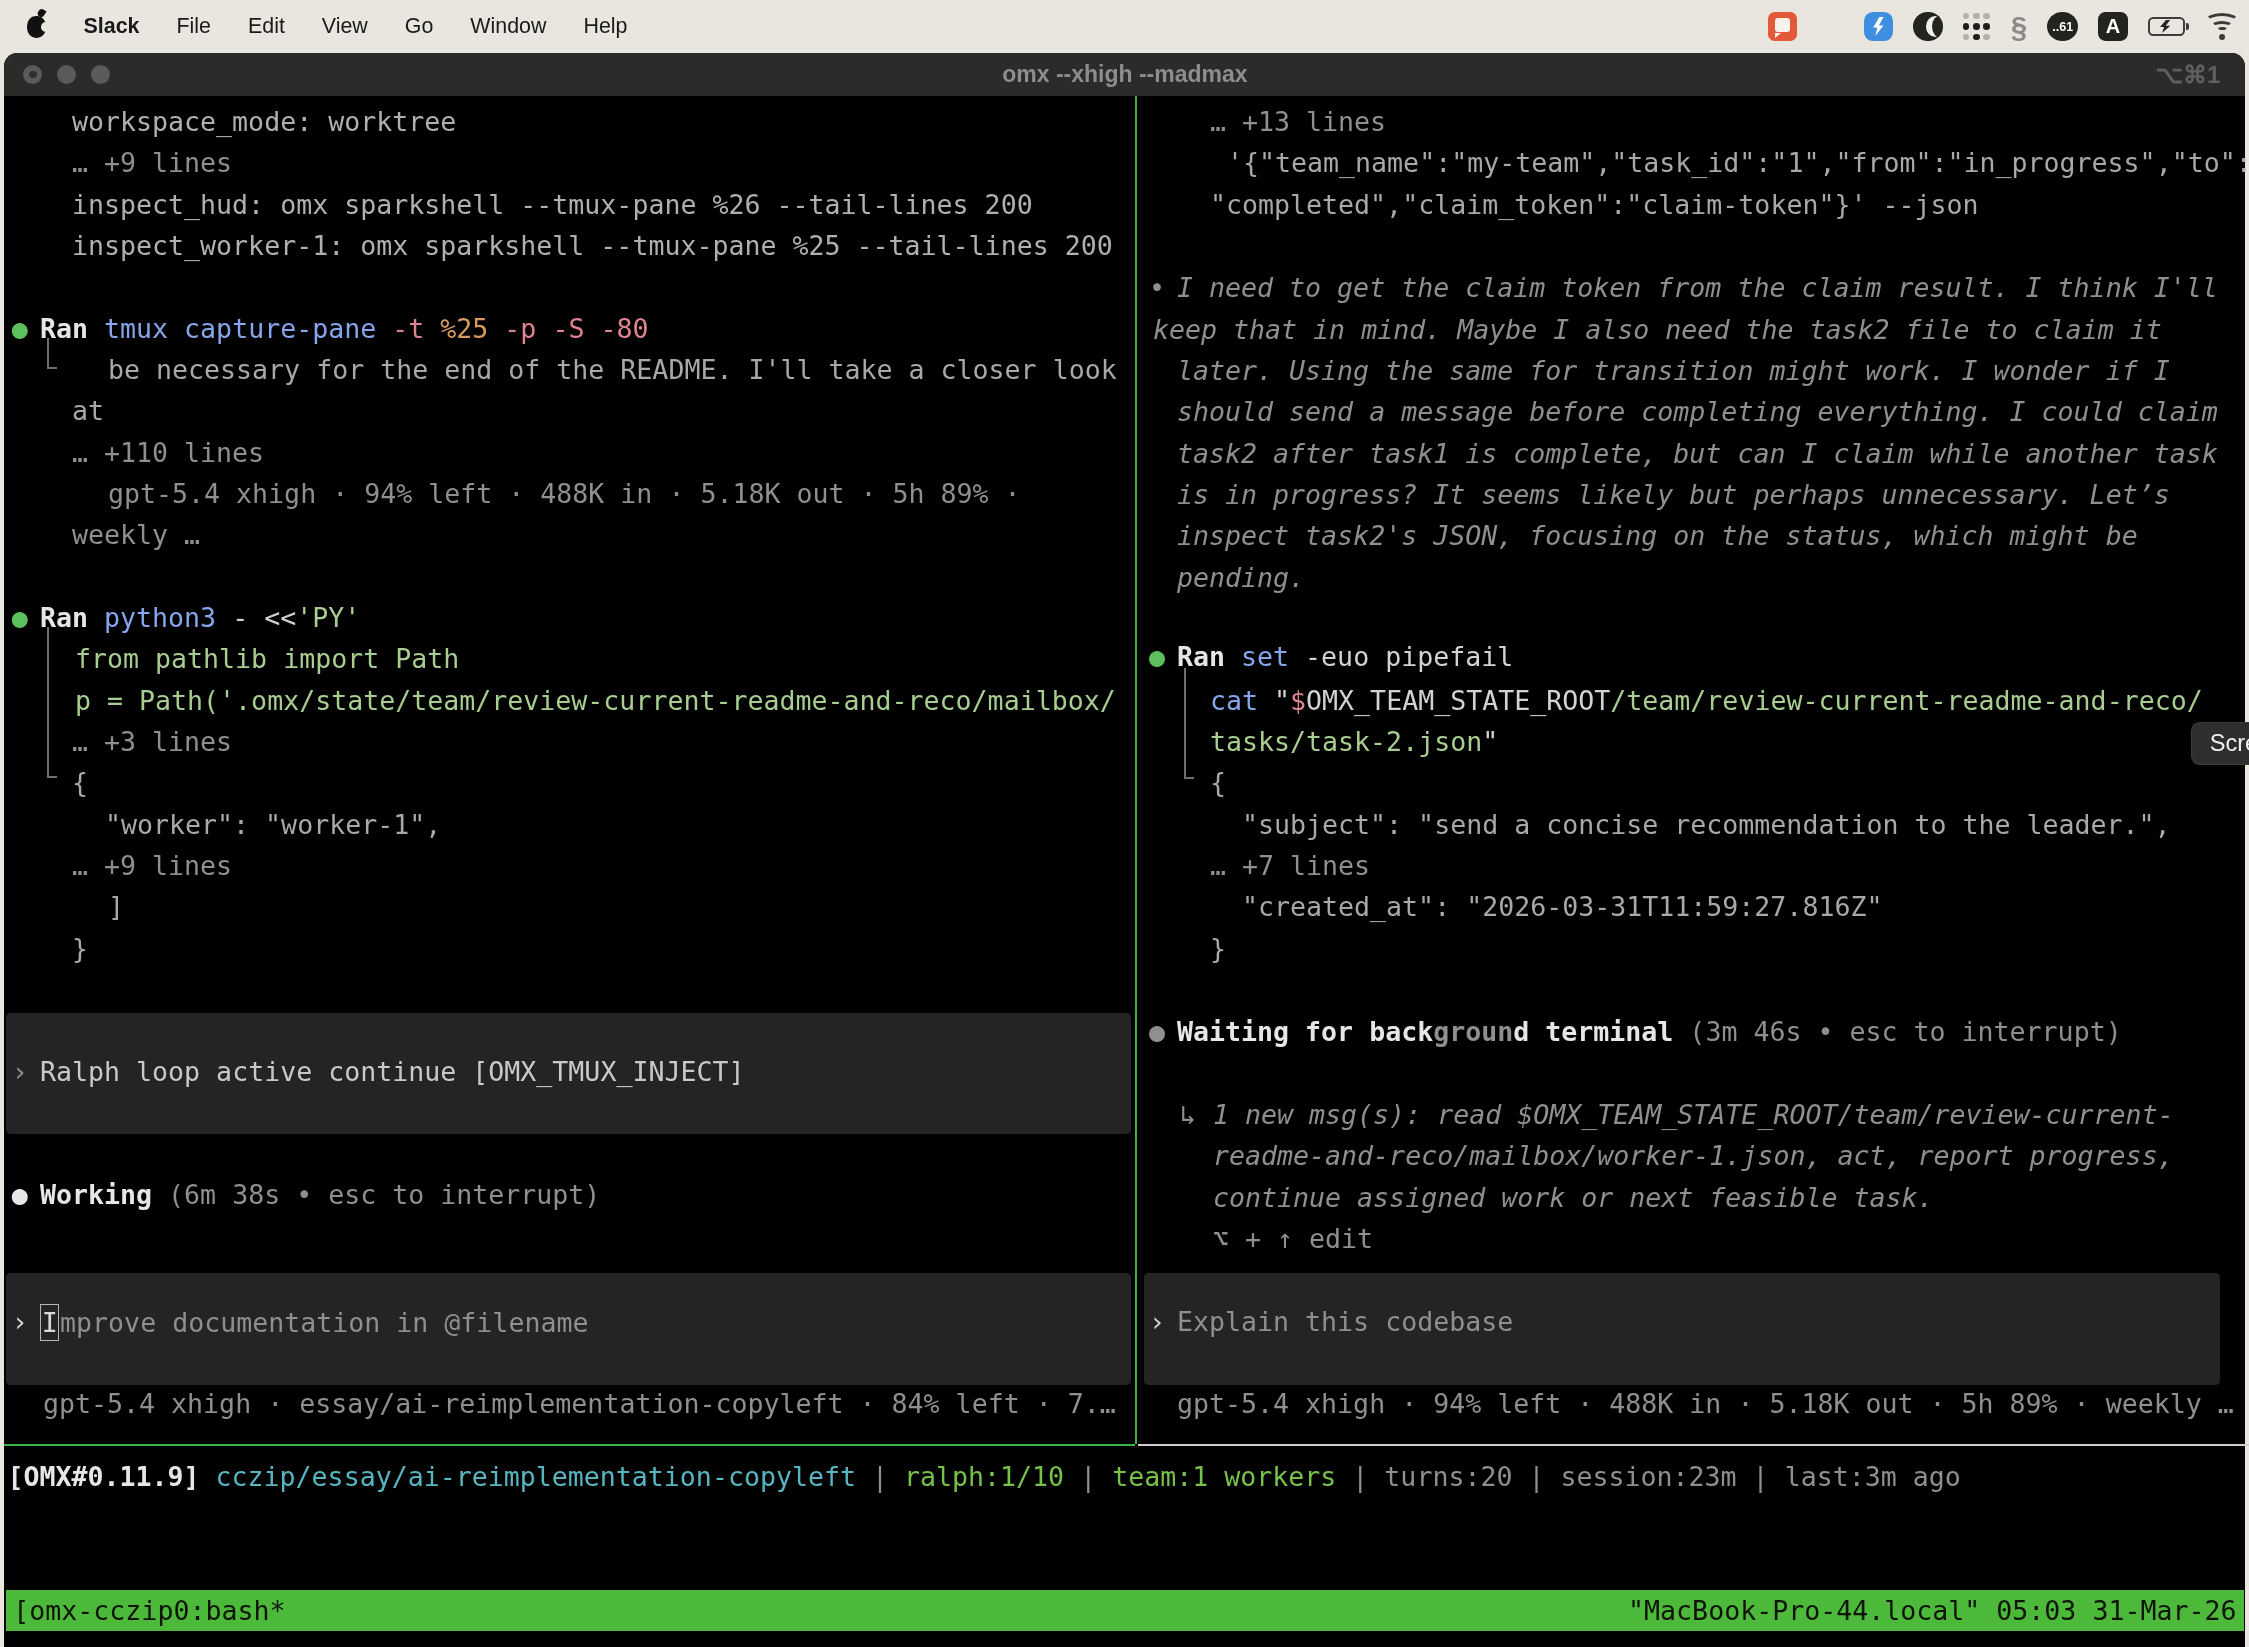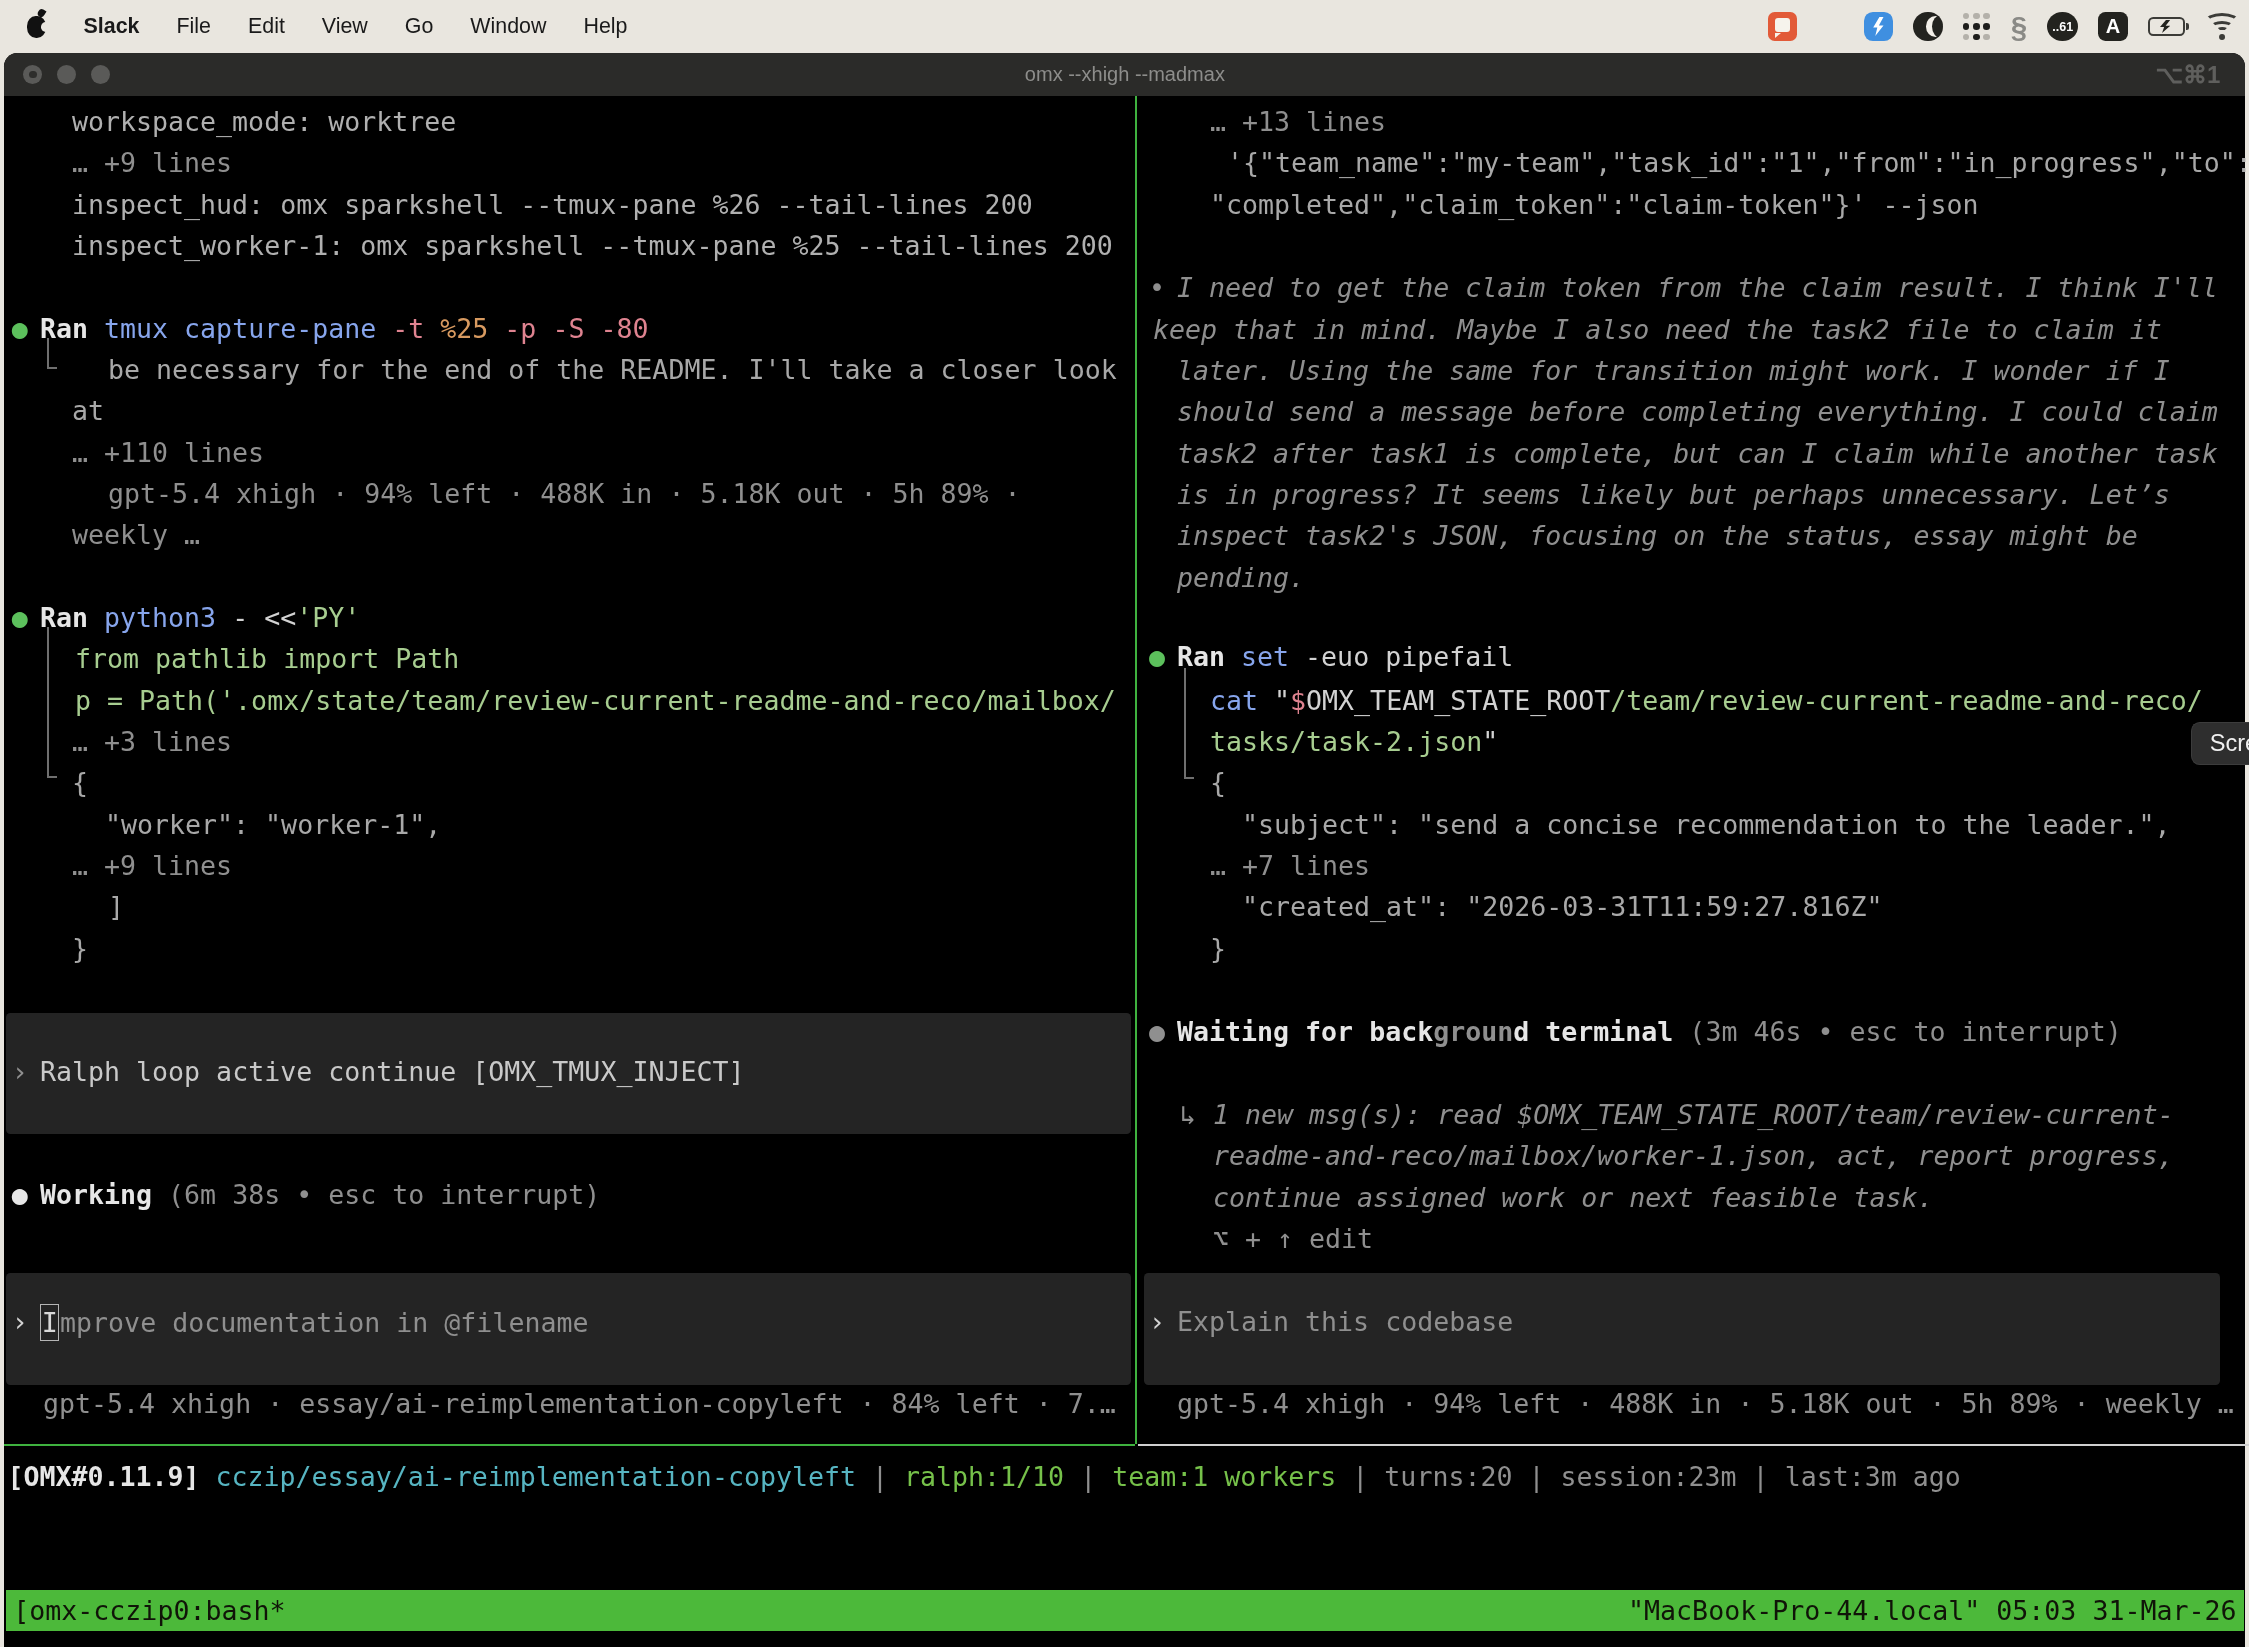--- a/index.html
+++ b/index.html
@@ -78,21 +78,21 @@
   .ic-wifi .w1{width:35px;height:17.7px;top:0;transform:translateX(-50%)}
   .ic-wifi .w2{width:22px;height:11px;top:7.4px;transform:translateX(-50%)}
   .ic-wifi .w3{width:10.3px;height:5.9px;top:14px;transform:translateX(-50%)}
   .ic-wifi .dot{position:absolute;left:50%;top:20.7px;width:5.9px;height:5.9px;background:#3c3c38;border-radius:50%;transform:translateX(-50%)}
 
   
   .window{position:absolute;left:4.4px;top:53px;width:2241px;height:1594px;background:#000;
     border-radius:13.3px 13.3px 0 0;overflow:hidden}
   .titlebar{position:absolute;left:0;top:0;width:100%;height:43px;background:var(--titlebar);
     display:flex;align-items:center;justify-content:center}
-  .title{color:#8d8d8b;font-size:20px;font-weight:normal}
+  .title{color:#8d8d8b;font-size:23px;font-weight:bold}
   .tshortcut{position:absolute;right:25px;top:0;height:43px;display:flex;align-items:center;
     color:#5f5f5d;font-size:24px;font-weight:bold}
   .lights{position:absolute;left:19px;top:0;height:43px;display:flex;align-items:center;gap:14.8px}
   .light{width:19px;height:19px;border-radius:50%;background:#5a5a58;position:relative}
   .light.dotted::before{content:"";position:absolute;left:5.9px;top:5.9px;width:7.4px;height:7.4px;border-radius:50%;background:#2e2e2c}
 
   
   .tl{position:absolute;font-family:"DejaVu Sans Mono", monospace;font-size:26.6px;line-height:35px;
     white-space:pre;color:var(--fg)}
   .c-dim{color:var(--dim)} .c-json{color:var(--json)} .c-white{color:var(--white)}
@@ -220,21 +220,21 @@
 <div class="tl c-json" style="left:1227px;top:145px">'{"team_name":"my-team","task_id":"1","from":"in_progress","to":</div>
 <div class="tl c-json" style="left:1210px;top:187px">"completed","claim_token":"claim-token"}' --json</div>
 
 <div class="tl c-dim" style="left:1149px;top:270px">•</div>
 <div class="tl c-dim i" style="left:1177px;top:270px">I need to get the claim token from the claim result. I think I'll</div>
 <div class="tl c-dim i" style="left:1153px;top:312px">keep that in mind. Maybe I also need the task2 file to claim it</div>
 <div class="tl c-dim i" style="left:1177px;top:353px">later. Using the same for transition might work. I wonder if I</div>
 <div class="tl c-dim i" style="left:1177px;top:394px">should send a message before completing everything. I could claim</div>
 <div class="tl c-dim i" style="left:1177px;top:436px">task2 after task1 is complete, but can I claim while another task</div>
 <div class="tl c-dim i" style="left:1177px;top:477px">is in progress? It seems likely but perhaps unnecessary. Let’s</div>
-<div class="tl c-dim i" style="left:1177px;top:518px">inspect task2's JSON, focusing on the status, essay might be</div>
+<div class="tl c-dim i" style="left:1177px;top:518px">inspect task2's JSON, focusing on the status, which might be</div>
 <div class="tl c-dim i" style="left:1177px;top:560px">pending.</div>
 
 <div class="tl c-bullet" style="left:1149px;top:639px">●</div>
 <div class="tl" style="left:1177px;top:639px"><span class="b c-white">Ran </span><span class="c-blue">set </span><span class="c-bright">-euo pipefail</span></div>
 <div class="tl" style="left:1210px;top:683px"><span class="c-blue">cat </span><span class="c-bright">"</span><span class="c-pink">$</span><span class="c-bright">OMX_TEAM_STATE_ROOT</span><span class="c-green">/team/review-current-readme-and-reco/</span></div>
 <div class="tl" style="left:1210px;top:724px"><span class="c-green">tasks/task-2.json</span><span class="c-bright">"</span></div>
 <div class="tl c-json" style="left:1210px;top:765px">{</div>
 <div class="tl c-json" style="left:1242px;top:807px">"subject": "send a concise recommendation to the leader.",</div>
 <div class="tl c-dim" style="left:1210px;top:848px">… +7 lines</div>
 <div class="tl c-json" style="left:1242px;top:889px">"created_at": "2026-03-31T11:59:27.816Z"</div>

